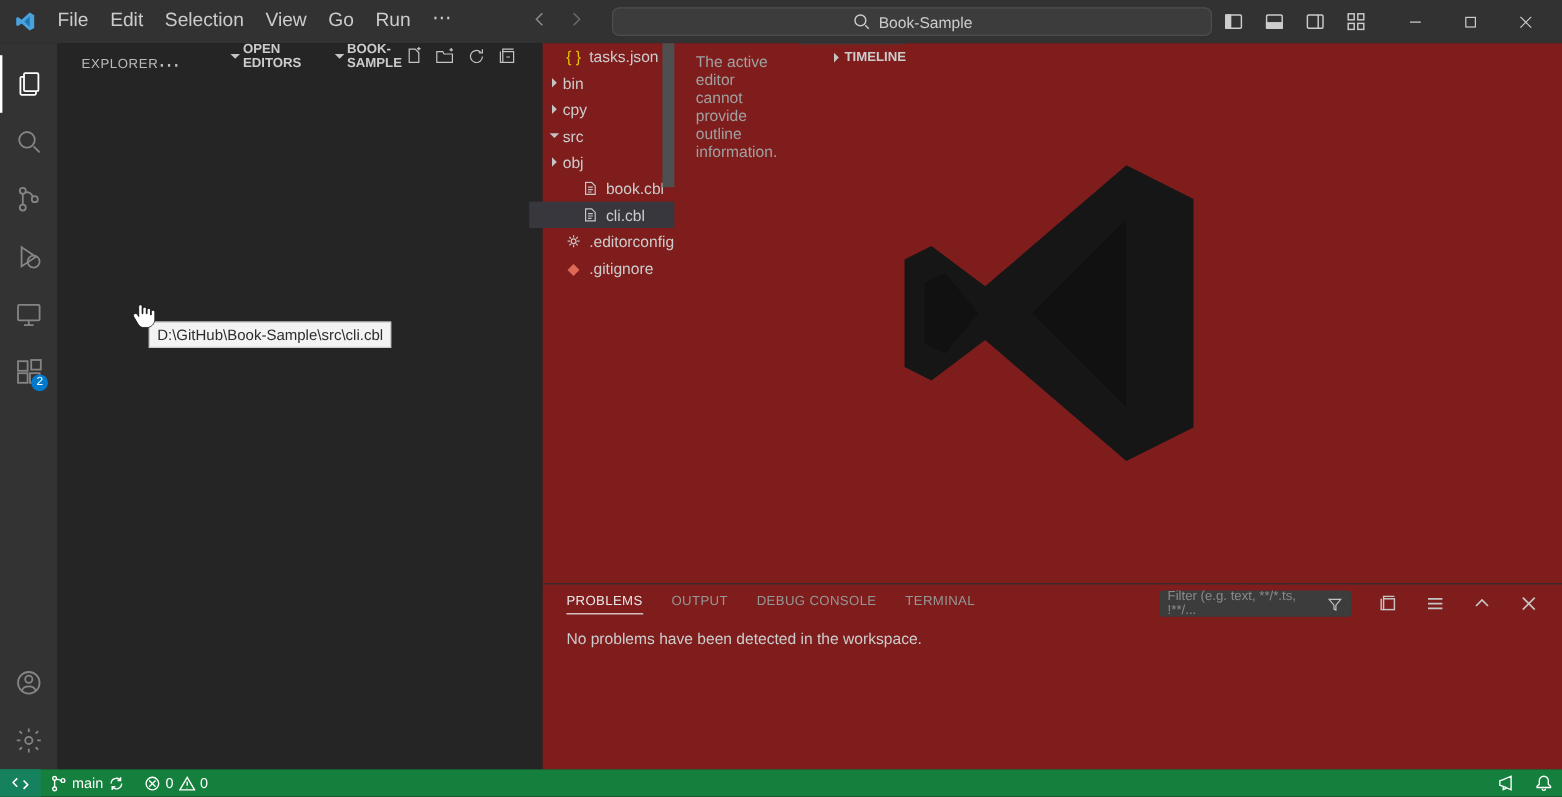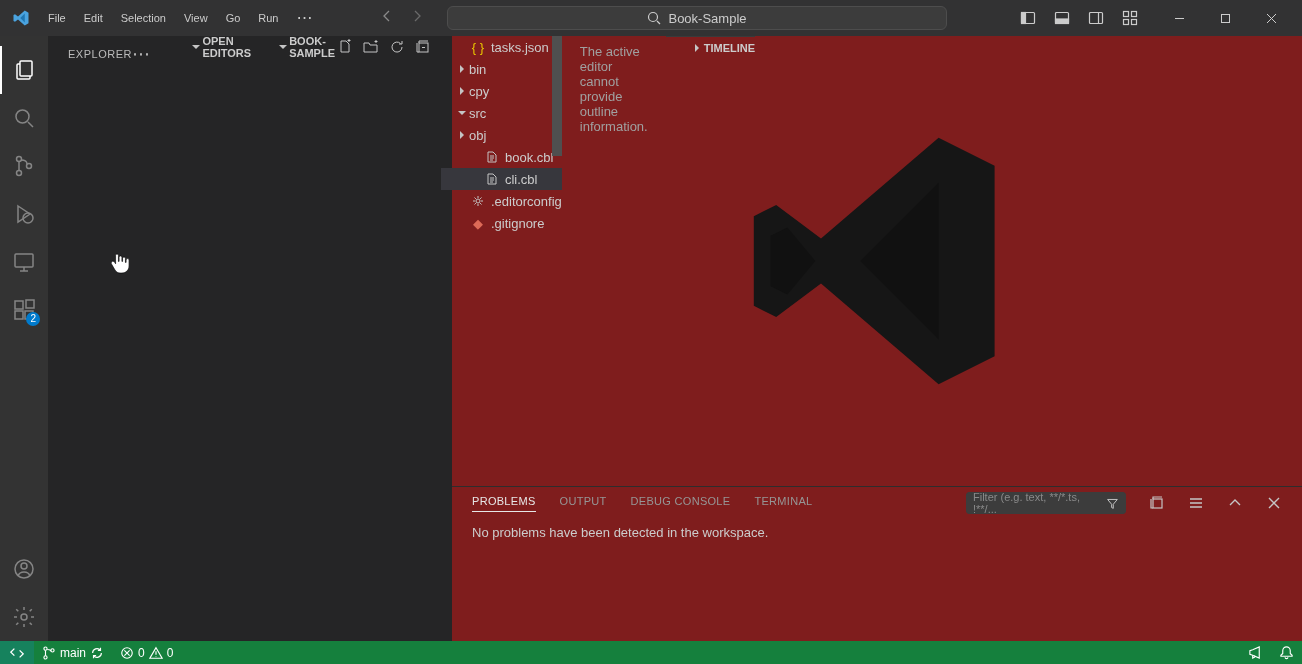--- a/index.html
+++ b/index.html
@@ -2,21 +2,21 @@
 <html><head>
 <meta charset="utf-8">
 <style>
 * { margin: 0; padding: 0; box-sizing: border-box; font-family: "Segoe UI", sans-serif; }
 html, body { width: 1302px; height: 664px; overflow: hidden; background: #1e1e1e; color: #cccccc; }
 
 
 .titlebar { height: 36px; background: #323233; display: flex; align-items: center; padding: 0 8px; }
 .titlebar .vscode-logo { width: 18px; height: 18px; margin: 0 10px 0 4px; }
 .menu { display: flex; gap: 2px; }
-.menu-item { font-size: 11px; padding: 4px 8px; color: #cccccc; cursor: pointer; border-radius: 4px; }
+.menu-item { font-size: 16px; padding: 4px 8px; color: #cccccc; cursor: pointer; border-radius: 4px; }
 .menu-ellipsis { font-size: 16px; padding: 0 8px; color: #cccccc; cursor: pointer; }
 .nav-arrows { display: flex; gap: 14px; margin-left: 58px; }
 .nav-arrow { color: #8a8a8a; cursor: pointer; }
 .searchbox { flex: 0 0 500px; height: 24px; margin-left: 22px; background: #3c3c3c; border: 1px solid #4d4d4d; border-radius: 6px; display: flex; align-items: center; justify-content: center; gap: 6px; font-size: 13px; color: #cccccc; }
 .title-spacer { flex: 1; }
 .layout-icons { display: flex; gap: 18px; margin-right: 18px; }
 .layout-icon { width: 16px; height: 16px; cursor: pointer; }
 .win-controls { display: flex; }
 .win-btn { width: 46px; height: 36px; display: flex; align-items: center; justify-content: center; color: #cccccc; cursor: pointer; }
 
@@ -326,20 +326,21 @@
         <span>.gitignore</span>
       </div>
       <div class="tree-scroll"></div>
     </div>
 
     <div class="cursor-hand" style="left:63px; top:216px;">
       <svg width="18" height="22" viewBox="0 0 18 22">
           <path fill="#fff" stroke="#000" stroke-width="0.6" d="M6 2c.8 0 1.4.6 1.4 1.4v6h.7V5.4c0-.8.6-1.4 1.4-1.4s1.4.6 1.4 1.4v4h.7V6.4c0-.8.6-1.4 1.4-1.4s1.4.6 1.4 1.4v4h.7V8c0-.8.6-1.4 1.4-1.4S18 7.2 18 8v6c0 4-3 7-7 7H9c-2 0-3.5-.8-5-3L.5 12c-.6-.9-.3-2 .6-2.5.8-.5 1.9-.2 2.4.6l1.1 1.7V3.4C4.6 2.6 5.2 2 6 2z"></path>
         </svg>
     </div>
+    <div class="tooltip" style="left:76px; top:232px;">D:\GitHub\Book-Sample\src\cli.cbl</div>
 
     <div class="outline-text">The active editor cannot provide outline information.</div>
 
     <div style="flex:1"></div>
     <div class="section-hdr" style="border-top:1px solid #3a3a3a">
       <span class="chev">
         <svg width="12" height="12" viewBox="0 0 12 12" fill="#c5c5c5">
             <path d="M4 2l4 4-4 4z"></path>
           </svg>
       </span>

